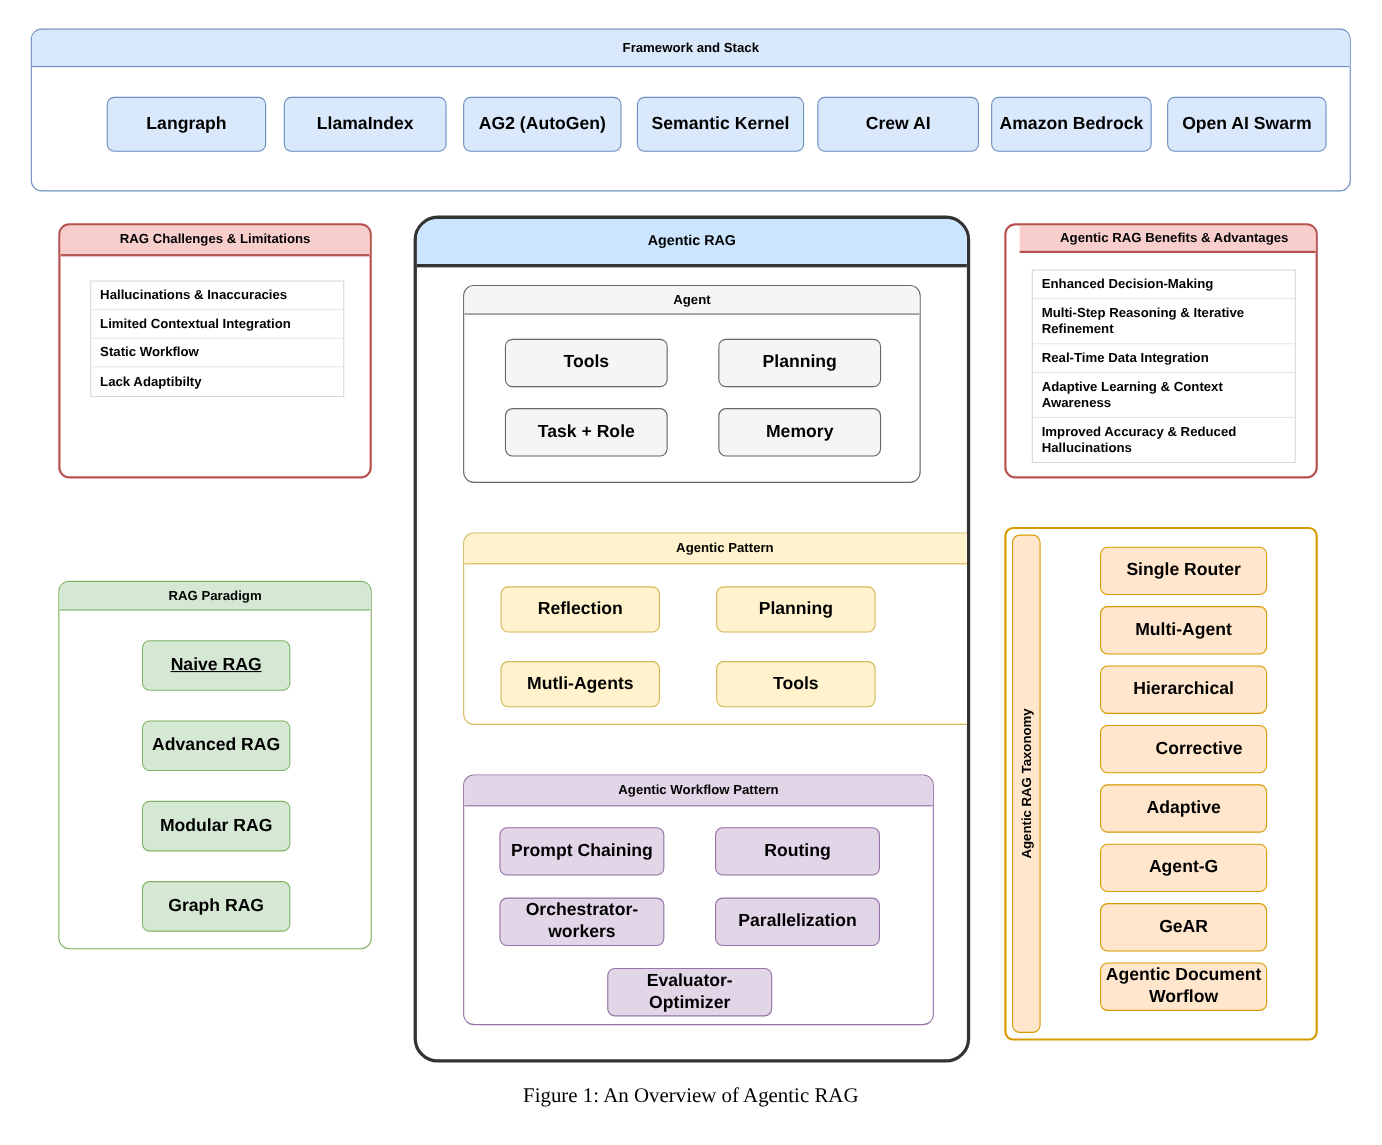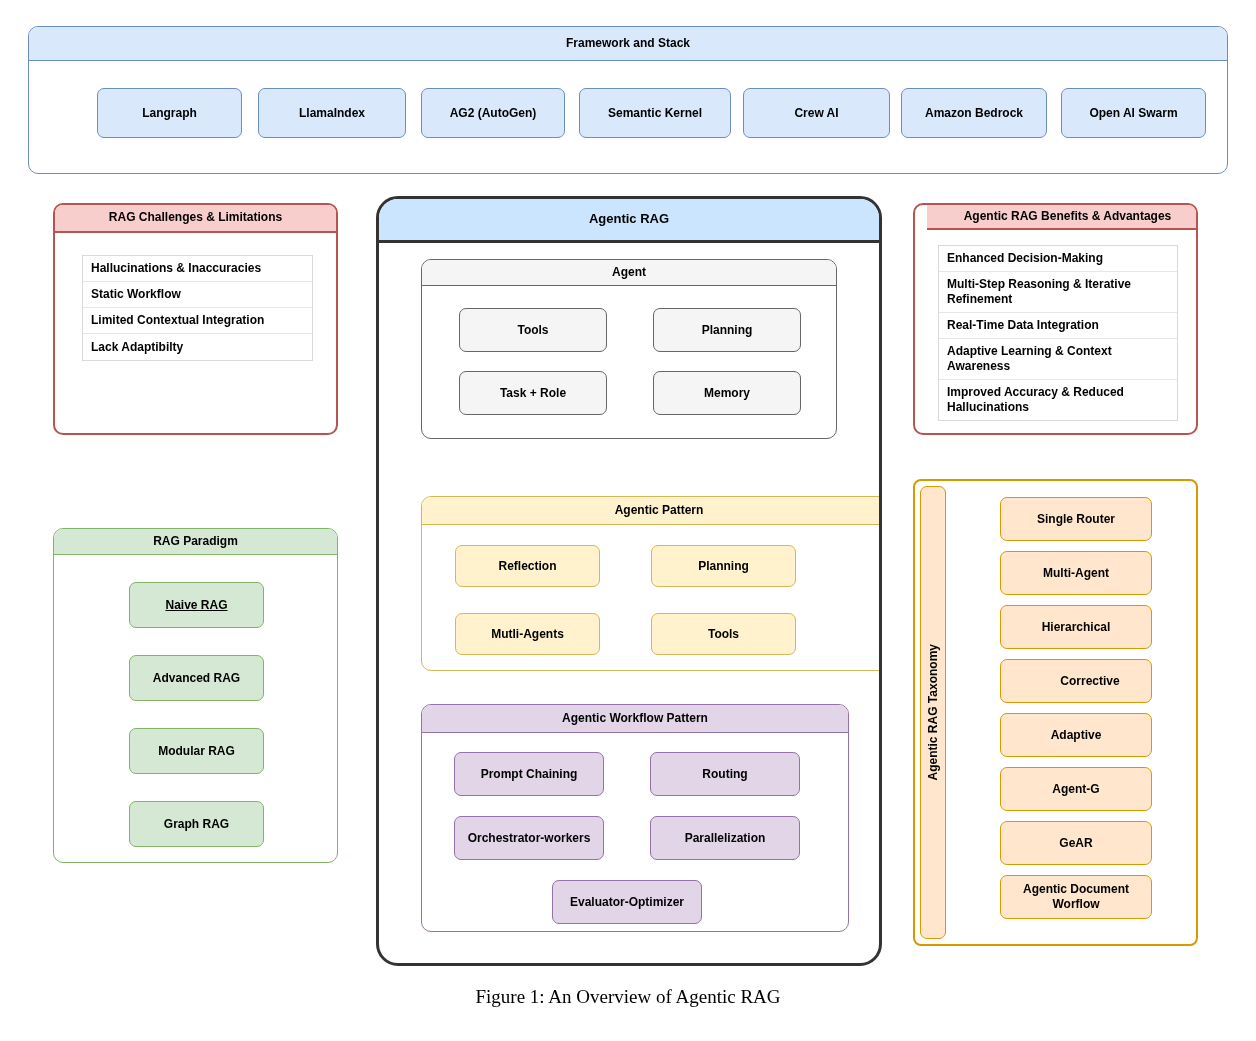--- a/index.html
+++ b/index.html
@@ -28,21 +28,21 @@
     font-size: 12px;
     line-height: 1.1;
     display: flex; align-items: center; justify-content: center;
     box-sizing: border-box;
   }
   .chip {
     border-radius: 7px;
     display: flex; align-items: center; justify-content: center;
     text-align: center;
     font-weight: bold;
-    font-size: 12px;
+    font-size: 16px;
     line-height: 1.25;
     box-sizing: border-box;
     padding: 2px 4px;
   }
 
   
   .t-blue   { border: 1px solid #6c8ebf; }
   .t-blue   > .panel-hd { background: #dae8fc; border-bottom: 1px solid #6c8ebf; }
   .c-blue   { background: #dae8fc; border: 1px solid #6c8ebf; }
 
@@ -123,21 +123,21 @@
     border-bottom: 3px solid #333333; font-size: 13px; text-align: right;
   }
 
   
   #agent-panel { left: 42px; top: 60px; width: 416px; height: 180px; }
   #agent-panel > .panel-hd { height: 26px; }
   #agent-grid { position: absolute; left: 0; top: 26px; width: 100%; height: 154px; }
   #agent-grid .chip { position: absolute; width: 148px; height: 44px; }
 
   
-  #pattern-panel { left: 42px; top: 285px; width: 476px; height: 175px; margin-top: 12px; }
+  #pattern-panel { left: 42px; top: 285px; width: 476px; height: 175px; }
   #pattern-panel > .panel-hd { height: 28px; }
   #pattern-grid { position: absolute; left: 0; top: 28px; width: 100%; height: 147px; }
   #pattern-grid .chip { position: absolute; width: 145px; height: 42px; }
 
   
   #workflow-panel { left: 42px; top: 505px; width: 428px; height: 228px; }
   #workflow-panel > .panel-hd { height: 28px; }
   #workflow-grid { position: absolute; left: 0; top: 28px; width: 100%; height: 200px; }
   #workflow-grid .chip { position: absolute; width: 150px; height: 44px; }
 
@@ -184,22 +184,22 @@
     <div class="chip c-blue" style="left:714px; width:147px;">Crew AI</div>
     <div class="chip c-blue" style="left:872px; width:146px;">Amazon Bedrock</div>
     <div class="chip c-blue" style="left:1032px;width:145px;">Open AI Swarm</div>
   </div>
 </div>
 
 <div class="abs panel t-red" id="challenges-panel">
   <div class="panel-hd">RAG Challenges &amp; Limitations</div>
   <div class="list-box" id="challenges-list">
     <div class="list-row">Hallucinations &amp; Inaccuracies</div>
+    <div class="list-row">Limited Contextual Integration</div>
     <div class="list-row">Static Workflow</div>
-    <div class="list-row">Limited Contextual Integration</div>
     <div class="list-row">Lack Adaptibilty</div>
   </div>
 </div>
 
 <div class="abs panel t-green" id="paradigm-panel">
   <div class="panel-hd">RAG Paradigm</div>
   <div id="paradigm-items">
     <div class="chip c-green" style="top:27px;text-decoration:underline;">Naive RAG</div>
     <div class="chip c-green" style="top:100px;">Advanced RAG</div>
     <div class="chip c-green" style="top:173px;">Modular RAG</div>

